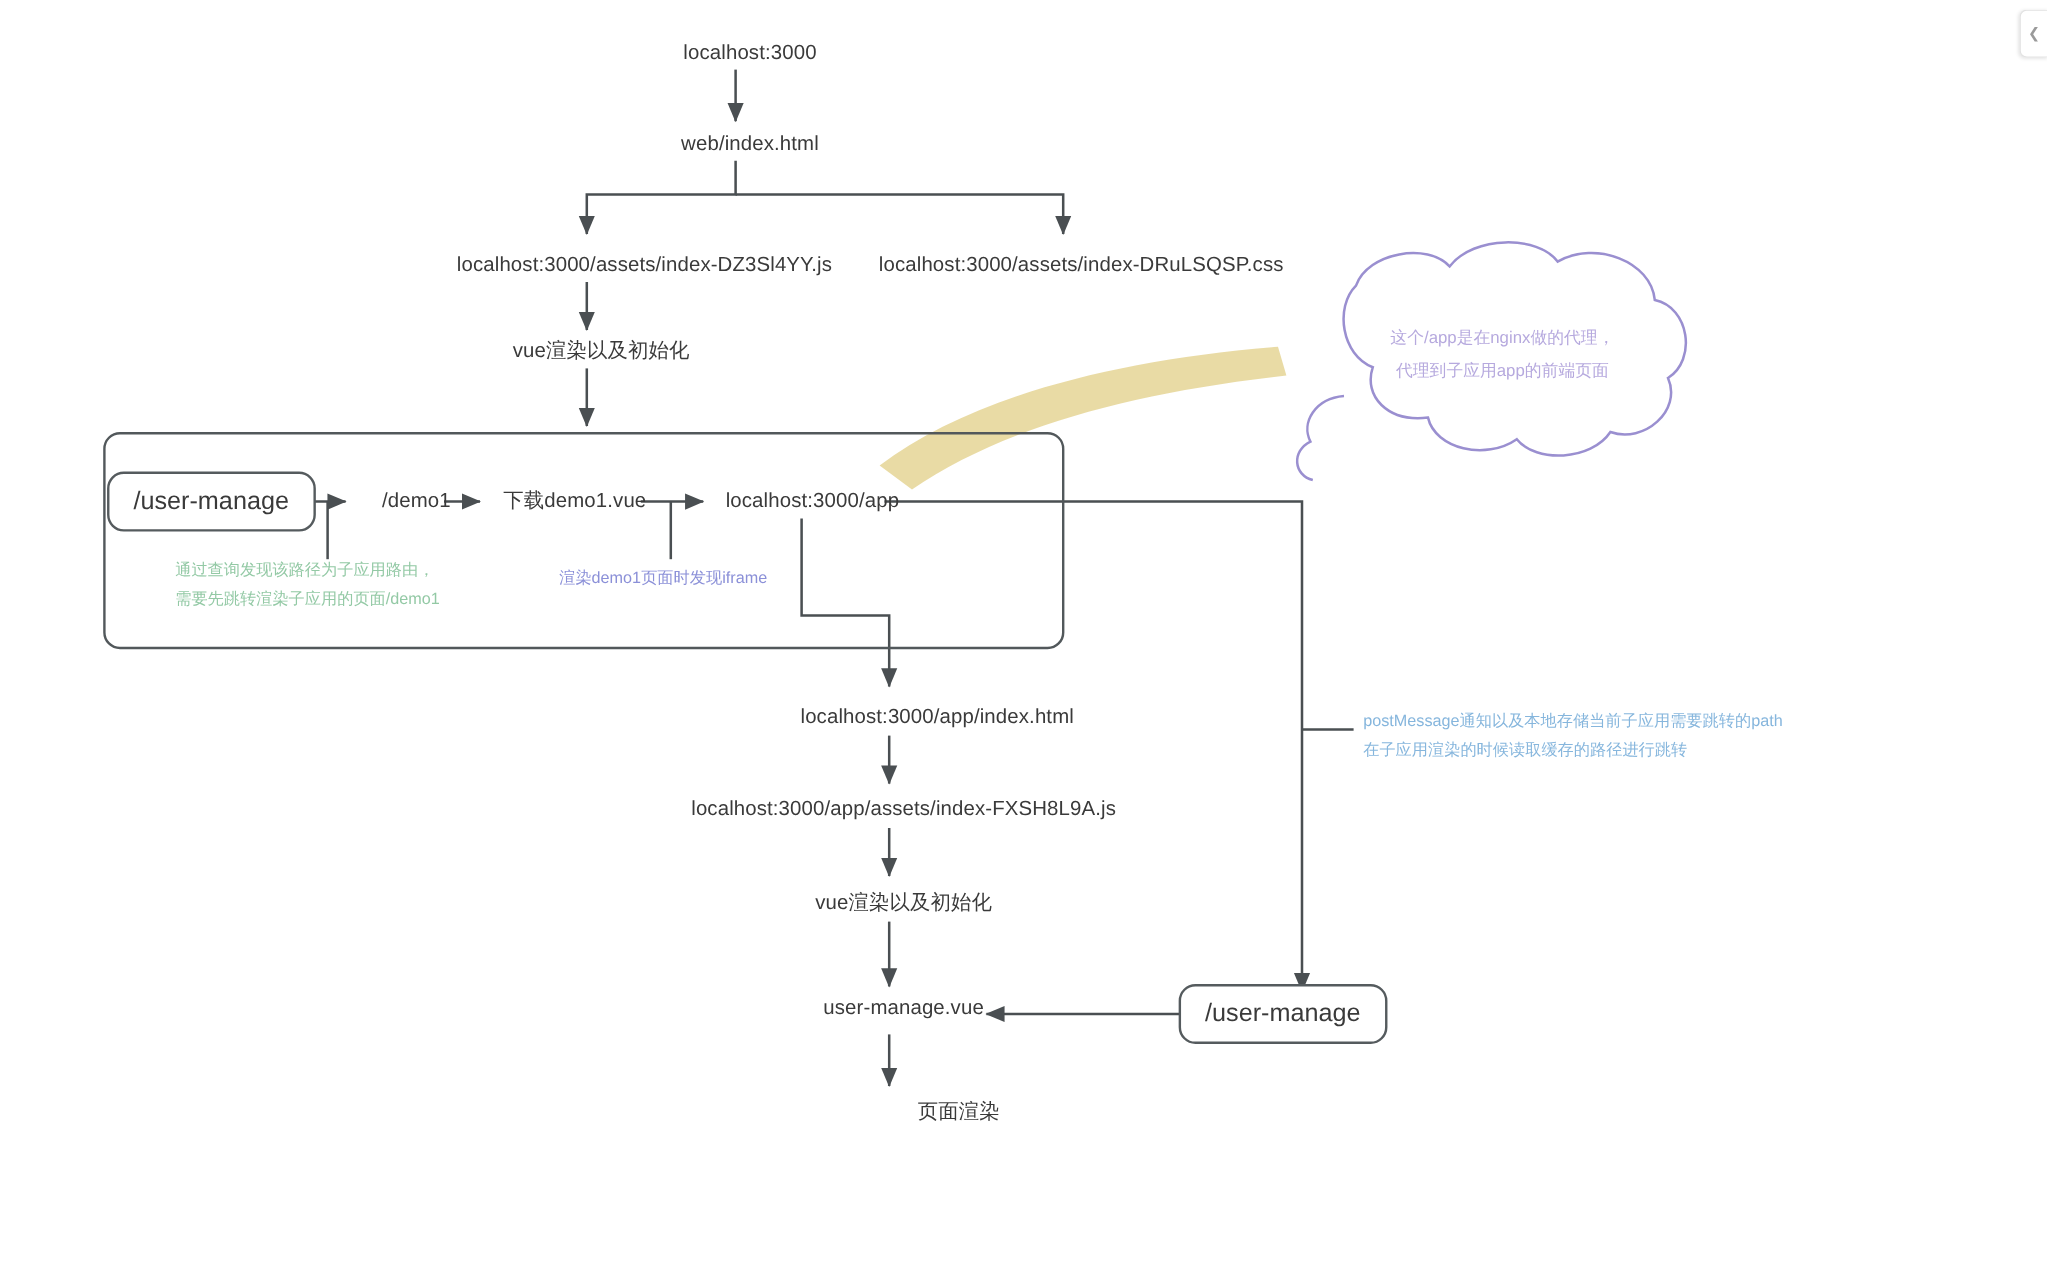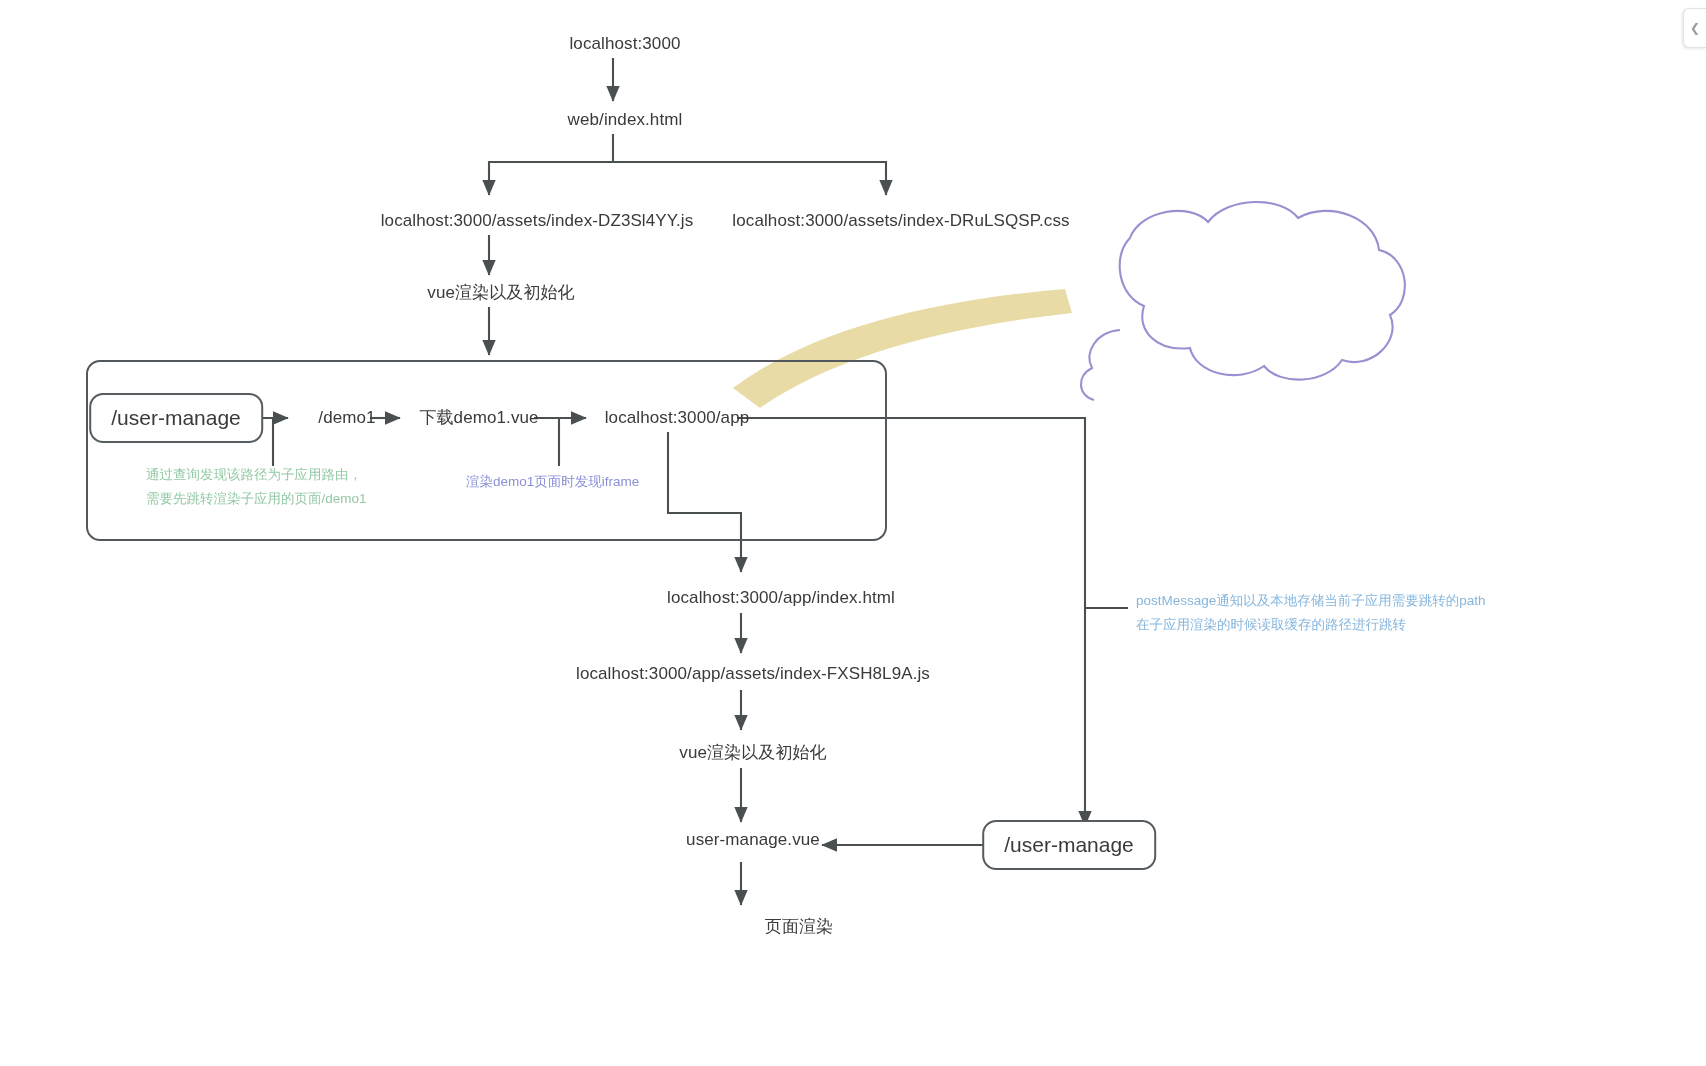--- a/index.html
+++ b/index.html
@@ -184,19 +184,23 @@
 
   <div class="note purple" style="left:466px;top:470px;">
     <div>渲染demo1页面时发现iframe</div>
   </div>
 
   <div class="note blue" style="left:1136px;top:589px;">
     <div>postMessage通知以及本地存储当前子应用需要跳转的path</div>
     <div>在子应用渲染的时候读取缓存的路径进行跳转</div>
   </div>
 
+  <div class="cloudtext" style="left:1122px;top:268px;width:260px;">
+    <div>这个/app是在nginx做的代理，</div>
+    <div>代理到子应用app的前端页面</div>
+  </div>
 
 
   <div class="side-toggle">
     <span>❮</span>
   </div>
 
 </div>
 
 </body></html>

